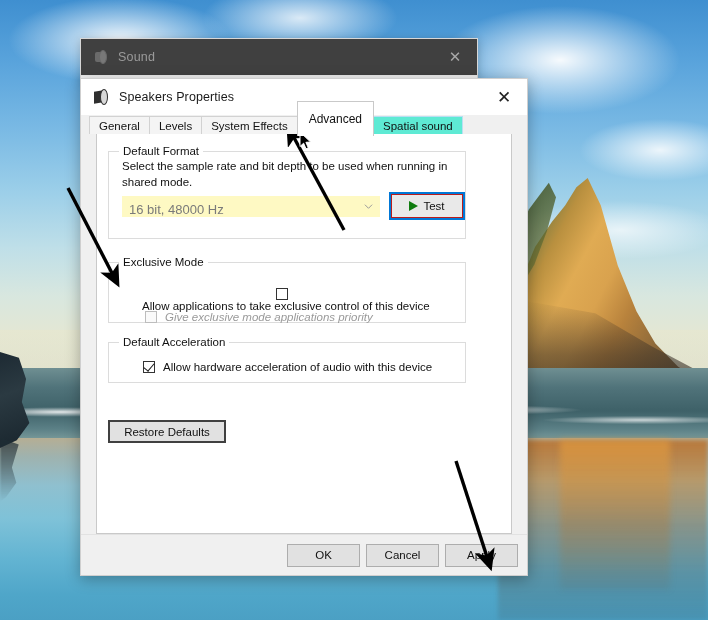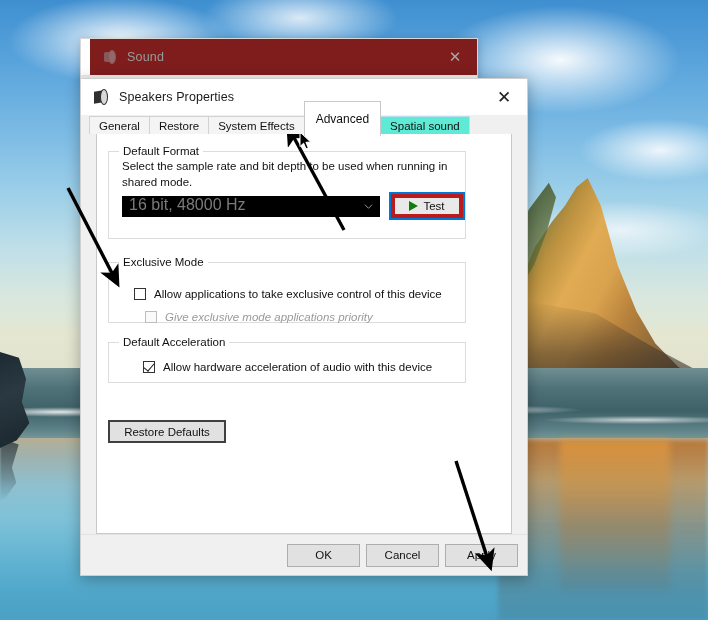--- a/index.html
+++ b/index.html
@@ -99,22 +99,21 @@
   }
 
   
   #sound-window{
     position:absolute;left:80px;top:38px;width:398px;height:45px;
     background:#ffffff;border:1px solid #d7d7d7;box-sizing:border-box;
     box-shadow:0 2px 9px rgba(0,0,0,.22);
   }
   #sound-titlebar{
     position:relative;height:36px;display:flex;align-items:center;
-    background:#7f1d1d;
-    margin-left:9px;
+    background:#404040;
   }
   .sound-icon{margin-left:12px;width:16px;height:16px;position:relative;opacity:.55;}
   .sound-icon .spk-body{
     position:absolute;left:2px;top:3px;width:7px;height:10px;border-radius:2px;
     background:#8d8d8d;
   }
   .sound-icon .spk-cone{
     position:absolute;left:6px;top:1px;width:8px;height:14px;border-radius:50%;
     background:#a6a6a6;border:1px solid #8d8d8d;box-sizing:border-box;
   }
@@ -193,34 +192,34 @@
   #gb-default{ left:11px; top:17px; width:358px; height:88px; }
   #gb-exclusive{ left:11px; top:128px; width:358px; height:61px; }
   #gb-hardware{ left:11px; top:208px; width:358px; height:41px; }
 
   #fmt-desc{
     position:absolute;left:25px;top:24px;width:330px;
     font-size:11.5px;color:#111;line-height:16px;
   }
   #fmt-select{
     position:absolute;left:25px;top:62px;width:258px;height:21px;
-    background:#000000;border:none;box-sizing:border-box;
-    display:flex;align-items:flex-start;color:#7a7a7a;font-size:16px;
+    background:#fef9c3;border:none;box-sizing:border-box;
+    display:flex;align-items:flex-end;color:#7a7a7a;font-size:13px;
   }
   #fmt-select .fs-text{margin-left:7px;}
   #fmt-select .fs-arrow{
     position:absolute;right:7px;top:6px;width:9px;height:9px;color:#9b9b9b;
   }
   #test-button{
     position:absolute;left:292px;top:58px;width:76px;height:28px;
     border:2px solid #0078d7;box-sizing:border-box;
     background:#e6e6e6;display:flex;align-items:center;justify-content:center;
   }
   #test-button .tb-inner{
-    width:100%;height:100%;border:4px solid #b91c1c;box-sizing:border-box;
+    width:100%;height:100%;border:1px solid #b91c1c;box-sizing:border-box;
     background:#e9e9e9;display:flex;align-items:center;justify-content:center;gap:5px;
   }
   .play-tri{
     width:0;height:0;border-left:9px solid #107c10;
     border-top:5.5px solid transparent;border-bottom:5.5px solid transparent;
   }
   #test-label{font-size:11.5px;color:#111;}
 
   .cbrow{position:absolute;display:flex;align-items:center;}
   .cbox{
@@ -229,21 +228,21 @@
   }
   .cbox.disabled{border-color:#bdbdbd;background:#fafafa;}
   .cbox .tick{
     position:absolute;left:2px;top:-1px;width:5px;height:9px;
     border-right:1.6px solid #1b1b1b;border-bottom:1.6px solid #1b1b1b;
     transform:rotate(40deg);
   }
   .cblabel{margin-left:8px;font-size:11.5px;color:#111;white-space:nowrap;}
   .cblabel.disabled{color:#9a9a9a;font-style:italic;}
 
-  #cb-exclusive{left:25px;top:25px;}
+  #cb-exclusive{left:25px;top:25px;flex-direction:column;}
   #cb-priority{left:36px;top:48px;}
   #cb-hwaccel{left:25px;top:18px;padding-left:9px;}
 
   #restore-defaults{
     position:absolute;left:11px;top:286px;width:118px;height:23px;
     border:2px solid #404040;background:#e1e1e1;box-sizing:border-box;
     display:flex;align-items:center;justify-content:center;
     font-size:11.5px;color:#111;
   }
 
@@ -298,21 +297,21 @@
     <span class="props-icon">
       <span class="p-body"></span>
         <span class="p-cone"></span>
     </span>
     <span id="props-title">Speakers Properties</span>
     <span id="props-close">✕</span>
   </div>
 
   <div id="tabstrip">
     <div class="tab">General</div>
-    <div class="tab">Restore</div>
+    <div class="tab">Levels</div>
     <div class="tab">System Effects</div>
     <div class="tab active">Advanced</div>
     <div class="tab hover">Spatial sound</div>
   </div>
 
   <div id="tabpanel">
 
     <div class="groupbox" id="gb-default">
       <span class="gb-title">Default Format</span>
     </div>

